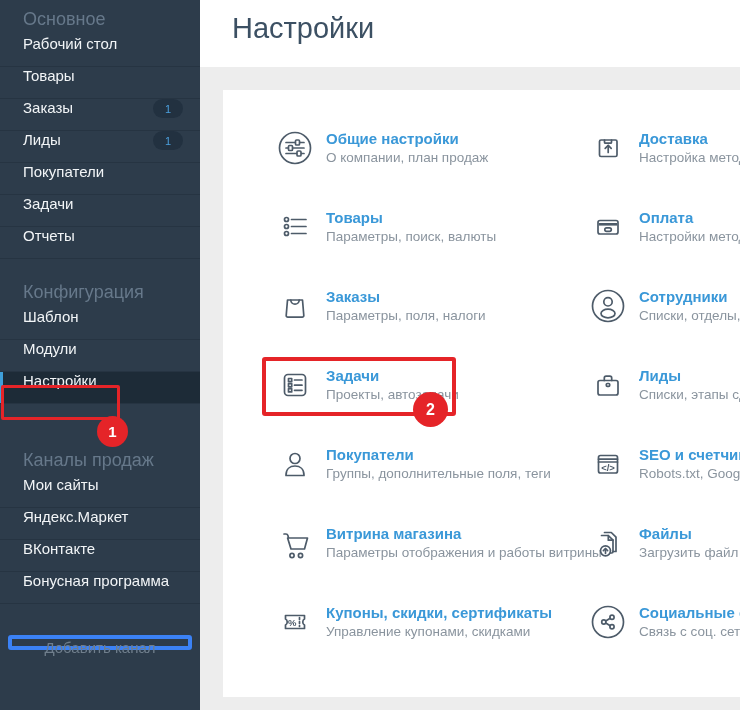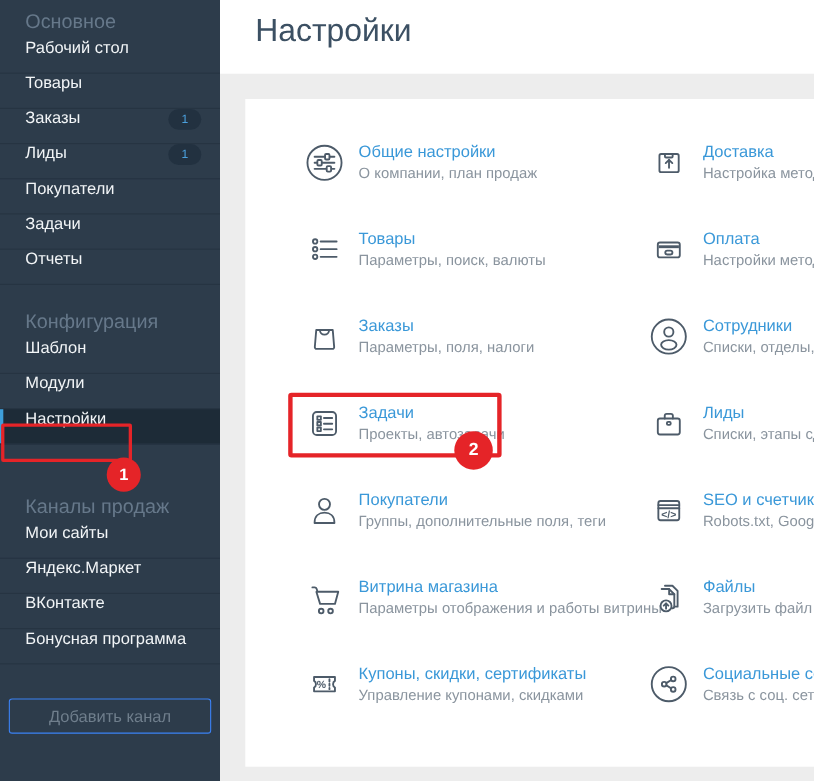--- a/index.html
+++ b/index.html
@@ -31,42 +31,42 @@
     color:var(--item-text);font-size:15px;border-bottom:1px solid var(--divider);cursor:pointer}
   .side-item .label{flex:1;white-space:nowrap}
   .badge{margin-right:17px;background:var(--badge-bg);color:var(--badge-text);
     font-size:11px;min-width:30px;height:19px;border-radius:10px;
     display:flex;align-items:center;justify-content:center}
   .side-item.active{background:var(--active-item-bg)}
   .side-item.active::before{content:"";position:absolute;left:0;top:0;width:3px;height:100%;
     background:var(--accent-blue)}
   .sec-1{margin-top:18px}
   .sec-2{margin-top:41px}
-  .add-channel{display:block;margin:31px 8px 0;width:calc(100% - 16px);height:32px;
-    background:transparent;border:1px solid #3b82f6;border-radius:3px;
+  .add-channel{display:block;margin:31px 8px 0;width:calc(100% - 16px);height:15px;
+    background:transparent;border:4px solid #3b82f6;border-radius:3px;
     color:#6f7e8c;font-size:15px;font-family:inherit;cursor:pointer}
 
   
   .main{position:absolute;left:200px;top:0;width:540px;height:710px;background:#fff}
   .page-title{position:absolute;left:32px;top:12px;font-size:29px;color:var(--title-color)}
   .band{position:absolute;left:0;top:67px;right:0;bottom:0;background:var(--band-gray)}
   .card{position:absolute;left:23px;top:23px;width:517px;height:607px;background:#fff}
   .col{position:absolute;top:18px}
   .col-left{left:54px;width:313px}
   .col-right{left:367px;width:360px}
   .setting{height:79px;display:flex;align-items:center;cursor:pointer}
   .s-icon{width:36px;height:36px;margin-right:13px;flex-shrink:0}
   .s-icon svg{width:100%;height:100%;display:block}
   .s-icon svg *{stroke:var(--icon-gray);stroke-width:1.7;fill:none;
     stroke-linecap:round;stroke-linejoin:round}
   .s-icon svg .f{fill:#fff}
   .s-icon svg .fd{fill:var(--icon-gray);stroke:none}
   .s-icon svg .tx{fill:var(--icon-gray);stroke:none;
     font:700 9.5px "Liberation Sans",sans-serif}
-  .s-title{font-size:15px;font-weight:400;color:var(--link-blue);white-space:nowrap}
+  .s-title{font-size:15px;font-weight:700;color:var(--link-blue);white-space:nowrap}
   .s-sub{font-size:13.5px;color:var(--subtitle-gray);margin-top:3px;white-space:nowrap}
 
   
   .anno-box{position:absolute;border:3px solid var(--annotation-red);border-radius:2px;z-index:5}
   .anno-box1{left:1px;top:385px;width:119px;height:35px}
   .anno-box2{left:262px;top:357px;width:194px;height:59px;border-width:4px;border-radius:3px}
   .anno-circle{position:absolute;background:var(--annotation-red);color:#fff;border-radius:50%;
     display:flex;align-items:center;justify-content:center;font-weight:700;z-index:6}
   .anno-circle1{left:97px;top:416px;width:31px;height:31px;font-size:15px}
   .anno-circle2{left:413px;top:392px;width:35px;height:35px;font-size:16px}

